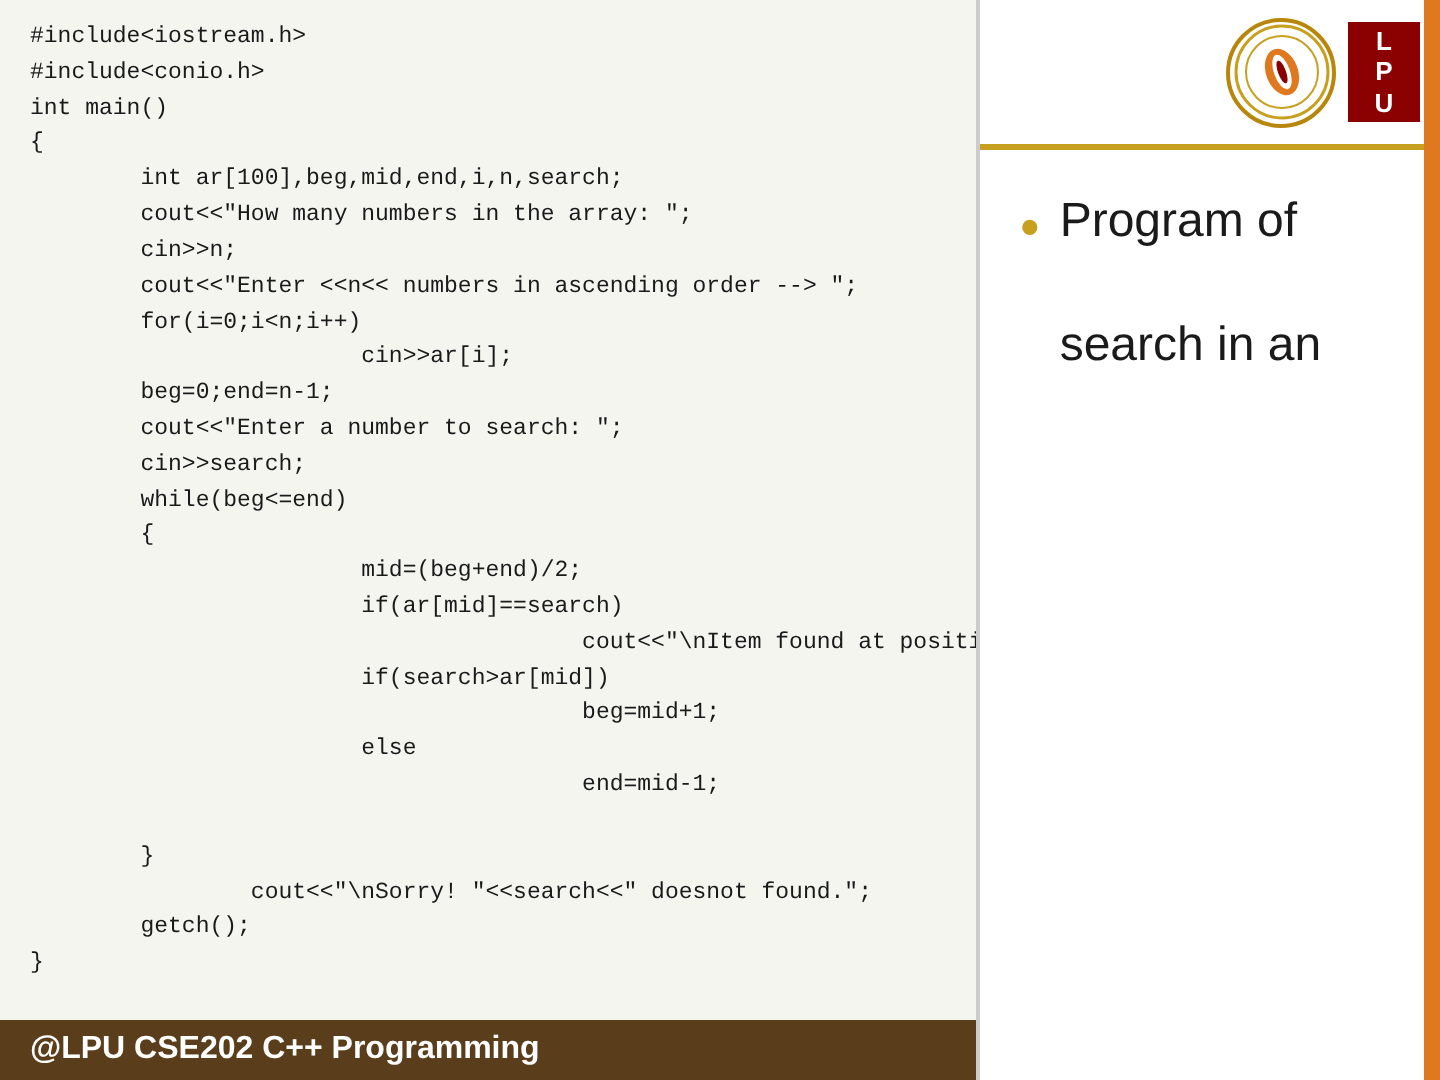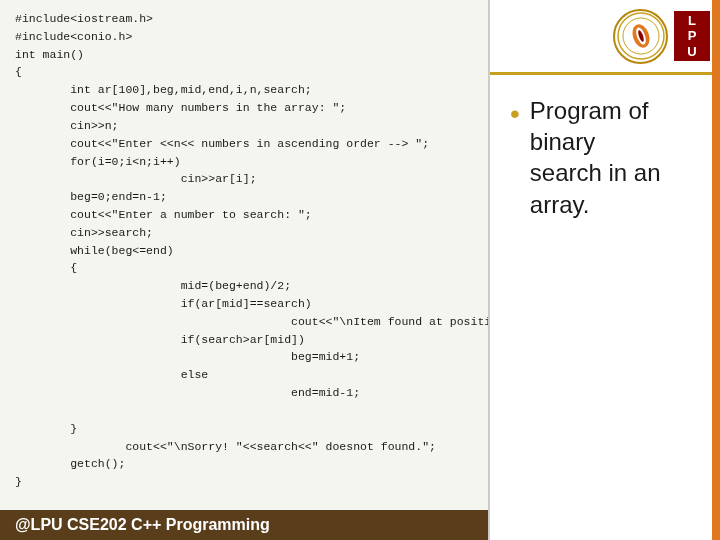--- a/index.html
+++ b/index.html
@@ -178,20 +178,19 @@
         </svg>
       </div>
 
       <div class="lpu-badge">L<br>P<br>U</div>
     </div>
 
     <div class="right-content">
       <span class="bullet-point">•</span>
       <div class="description-text">
         <span>Program of</span><br>
-        <span>binary</span><br>
+        <br>
         <span>search in an</span><br>
-        <span>array.</span>
       </div>
     </div>
   </div>
   <div class="orange-accent"></div>
 </div>
 
 </body></html>

